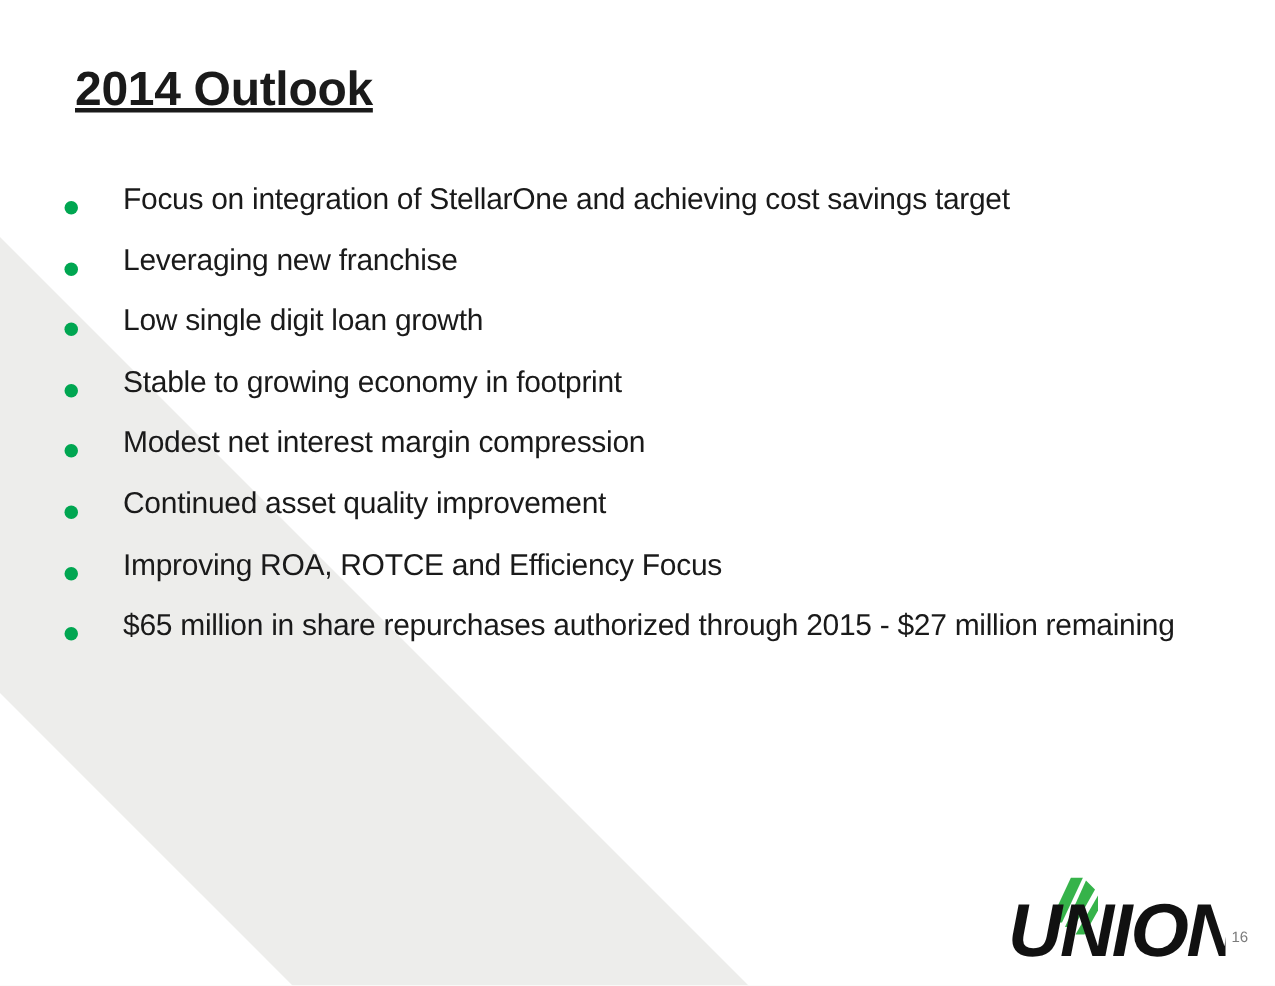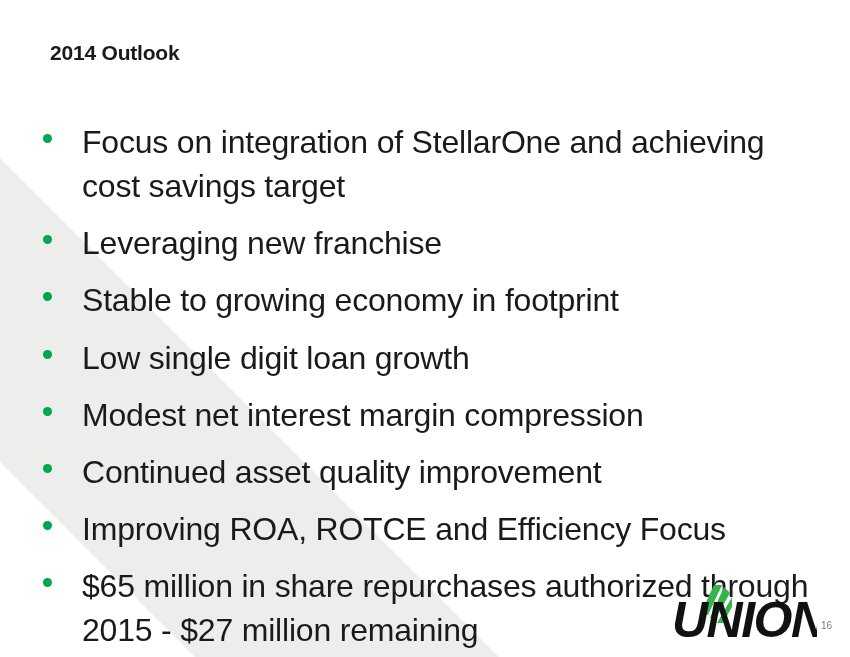--- a/index.html
+++ b/index.html
@@ -52,43 +52,44 @@
     width: 420px;
     height: 28px;
     background: #ffffff;
   }
 
   
   .title {
     position: absolute;
     left: 50px;
     top: 40px;
-    font-size: 21px;
+    font-size: 32px;
     font-weight: bold;
     color: #1a1a1a;
     letter-spacing: -0.2px;
     line-height: 1.2;
     white-space: nowrap;
+    text-decoration: underline;
   }
 
   
   .bullets {
     position: absolute;
     left: 36px;
     top: 120px;
     width: 790px;
     list-style: none;
     margin: 0;
     padding: 0;
   }
   .bullet-item {
     position: relative;
     padding-left: 46px;
     margin-bottom: 13px;
-    font-size: 32px;
+    font-size: 20px;
     line-height: 1.38;
     color: #1a1a1a;
     letter-spacing: -0.2px;
   }
   .bullet-item:last-child { margin-bottom: 12px; }
   .bullet-dot {
     position: absolute;
     left: 7px;
     top: 14px;
     width: 9px;
@@ -136,25 +137,25 @@
     <li class="bullet-item">
       <span class="bullet-dot"></span>
       <span>Focus on integration of StellarOne and achieving cost savings target</span>
     </li>
     <li class="bullet-item">
       <span class="bullet-dot"></span>
       <span>Leveraging new franchise</span>
     </li>
     <li class="bullet-item">
       <span class="bullet-dot"></span>
-      <span>Stable to growing economy in footprint</span>
+      <span>Low single digit loan growth</span>
     </li>
     <li class="bullet-item">
       <span class="bullet-dot"></span>
-      <span>Low single digit loan growth</span>
+      <span>Stable to growing economy in footprint</span>
     </li>
     <li class="bullet-item">
       <span class="bullet-dot"></span>
       <span>Modest net interest margin compression</span>
     </li>
     <li class="bullet-item">
       <span class="bullet-dot"></span>
       <span>Continued asset quality improvement</span>
     </li>
     <li class="bullet-item">

